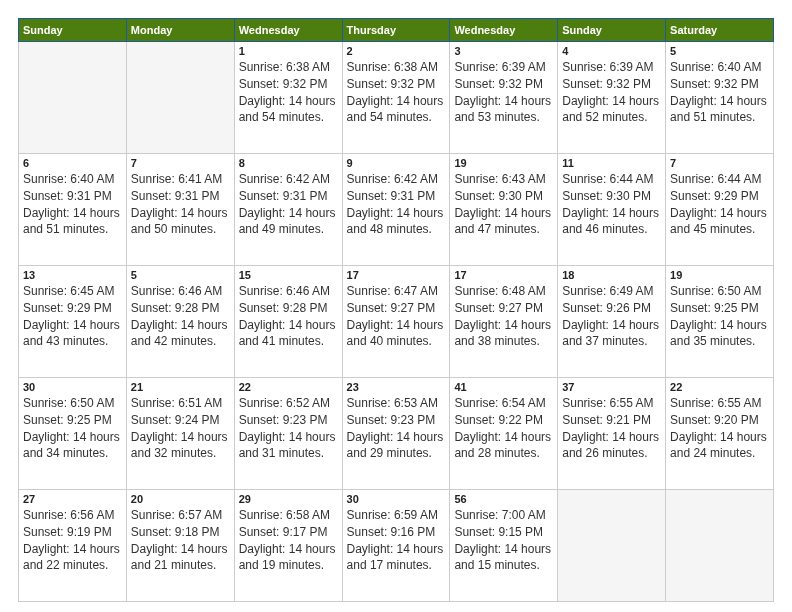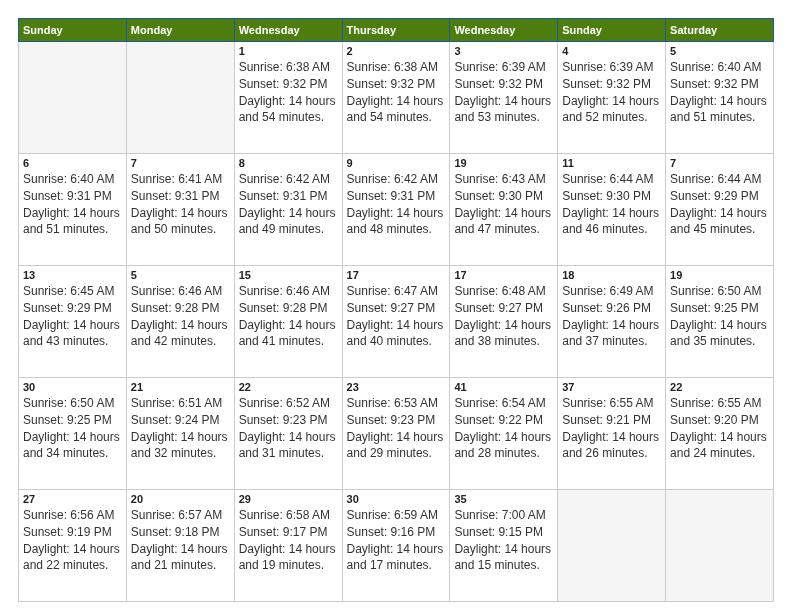--- a/index.html
+++ b/index.html
@@ -227,21 +227,21 @@
           </td>
           <td>
             <span class="day-num">29</span>
             <div class="day-info">Sunrise: 6:58 AM<br>Sunset: 9:17 PM<br>Daylight: 14 hours and 19 minutes.</div>
           </td>
           <td>
             <span class="day-num">30</span>
             <div class="day-info">Sunrise: 6:59 AM<br>Sunset: 9:16 PM<br>Daylight: 14 hours and 17 minutes.</div>
           </td>
           <td>
-            <span class="day-num">35</span>
+            <span class="day-num">56</span>
             <div class="day-info">Sunrise: 7:00 AM<br>Sunset: 9:15 PM<br>Daylight: 14 hours and 15 minutes.</div>
           </td>
           <td class="empty"></td>
           <td class="empty"></td>
         </tr>
       </tbody>
   </table>
 </div>
 
 </body></html>

